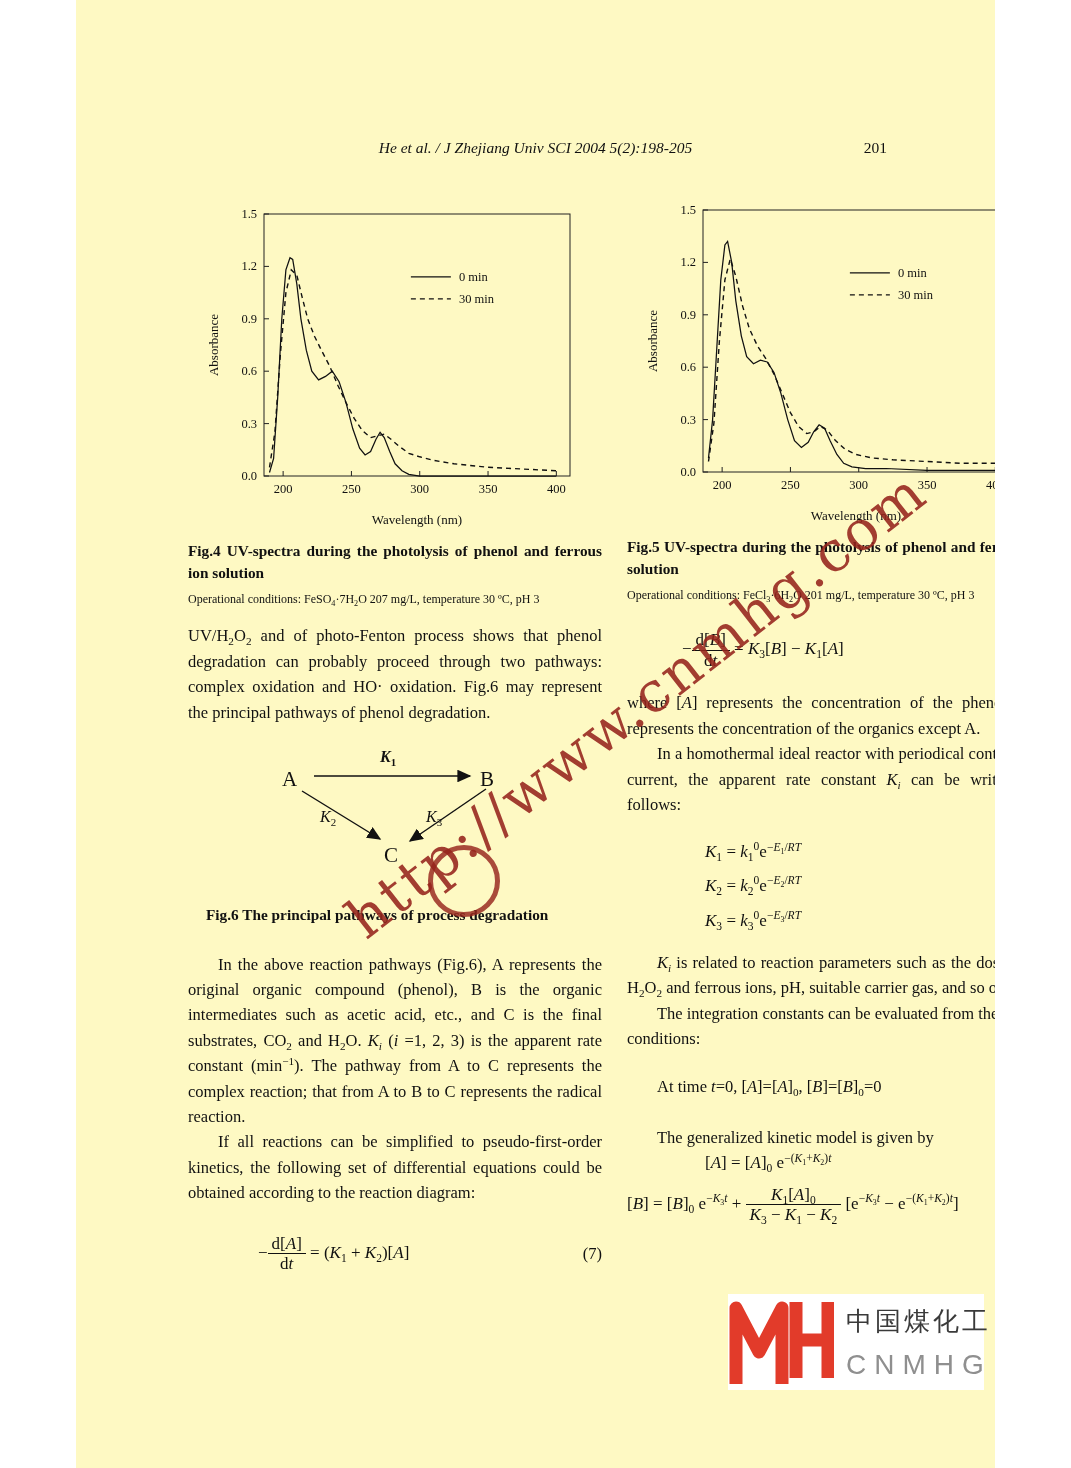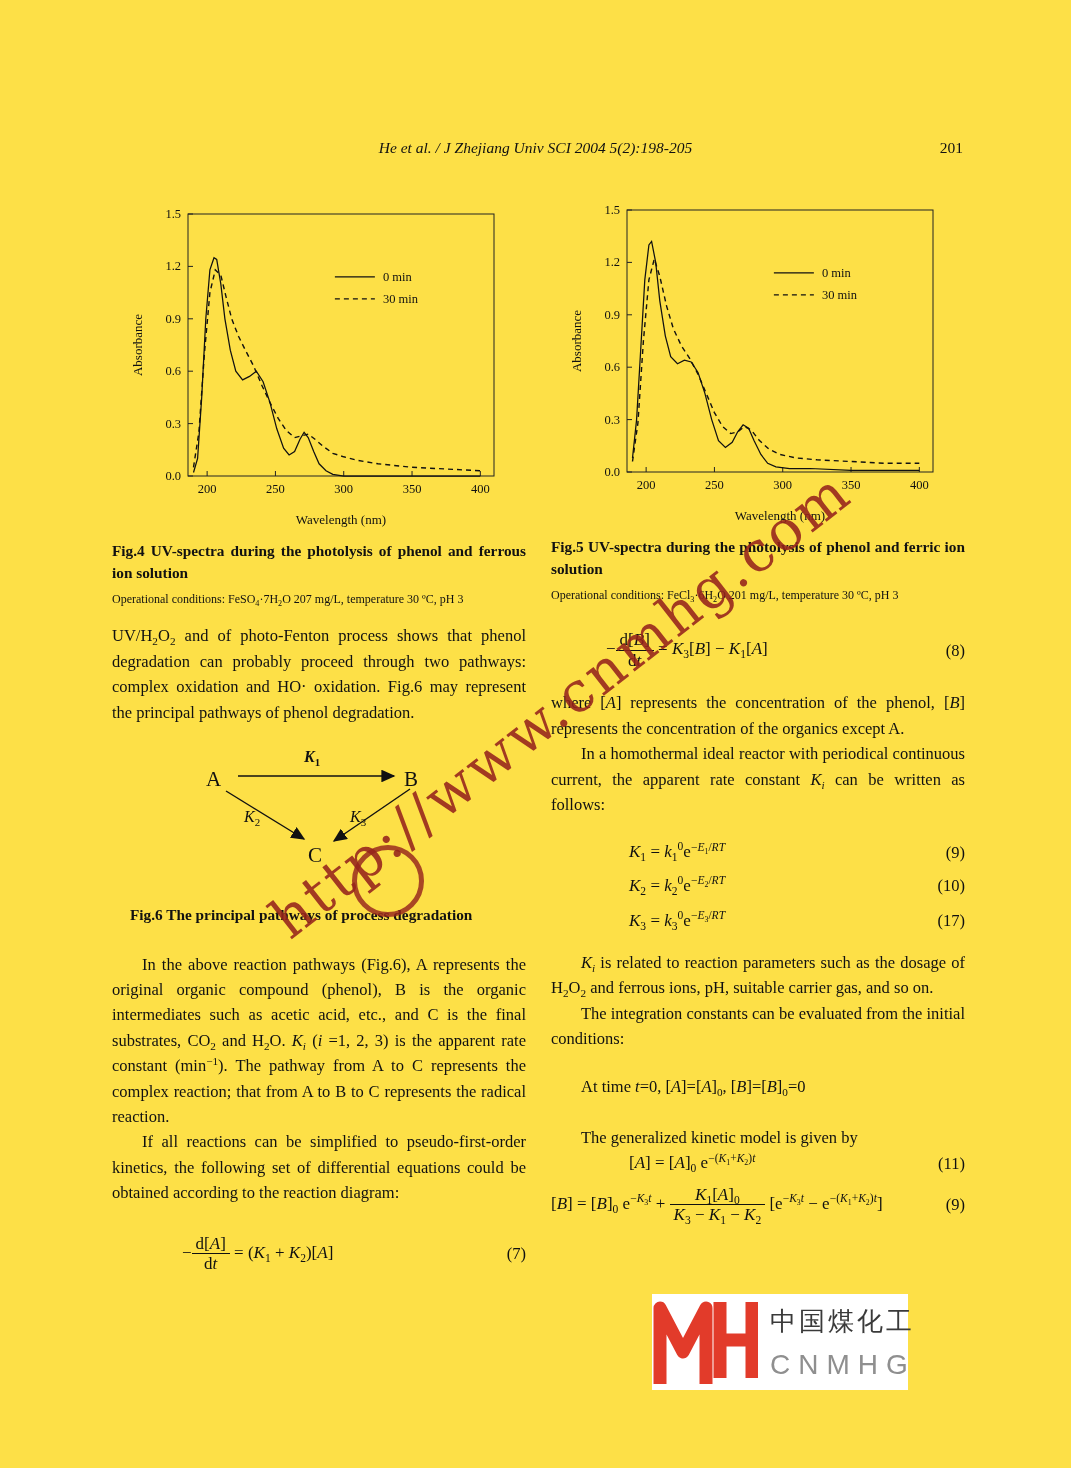--- a/index.html
+++ b/index.html
@@ -1,19 +1,19 @@
 <!DOCTYPE html>
 <html><head>
 <meta charset="utf-8">
 <style>
   * { margin:0; padding:0; box-sizing:border-box; }
   html,body { background:#ffffff; }
   .page {
-    position:relative; width:1071px; height:1468px; margin:0 auto;
-    background:#fde047; color:#111;
+    position:relative; width:919px; height:1468px; margin:0 auto;
+    background:#fef9c3; color:#111;
     font-family:"Liberation Serif", serif; overflow:hidden;
   }
   .header-line { position:absolute; top:139px; left:0; width:100%; text-align:center;
     font-size:15.5px; font-style:italic; }
   .pagenum { position:absolute; top:139px; right:108px; font-size:15.5px; }
 
   .col { position:absolute; width:414px; font-size:16.5px; line-height:1.54; text-align:justify; }
   .col-left  { left:112px; top:200px; }
   .col-right { left:551px; top:196px; }
 

